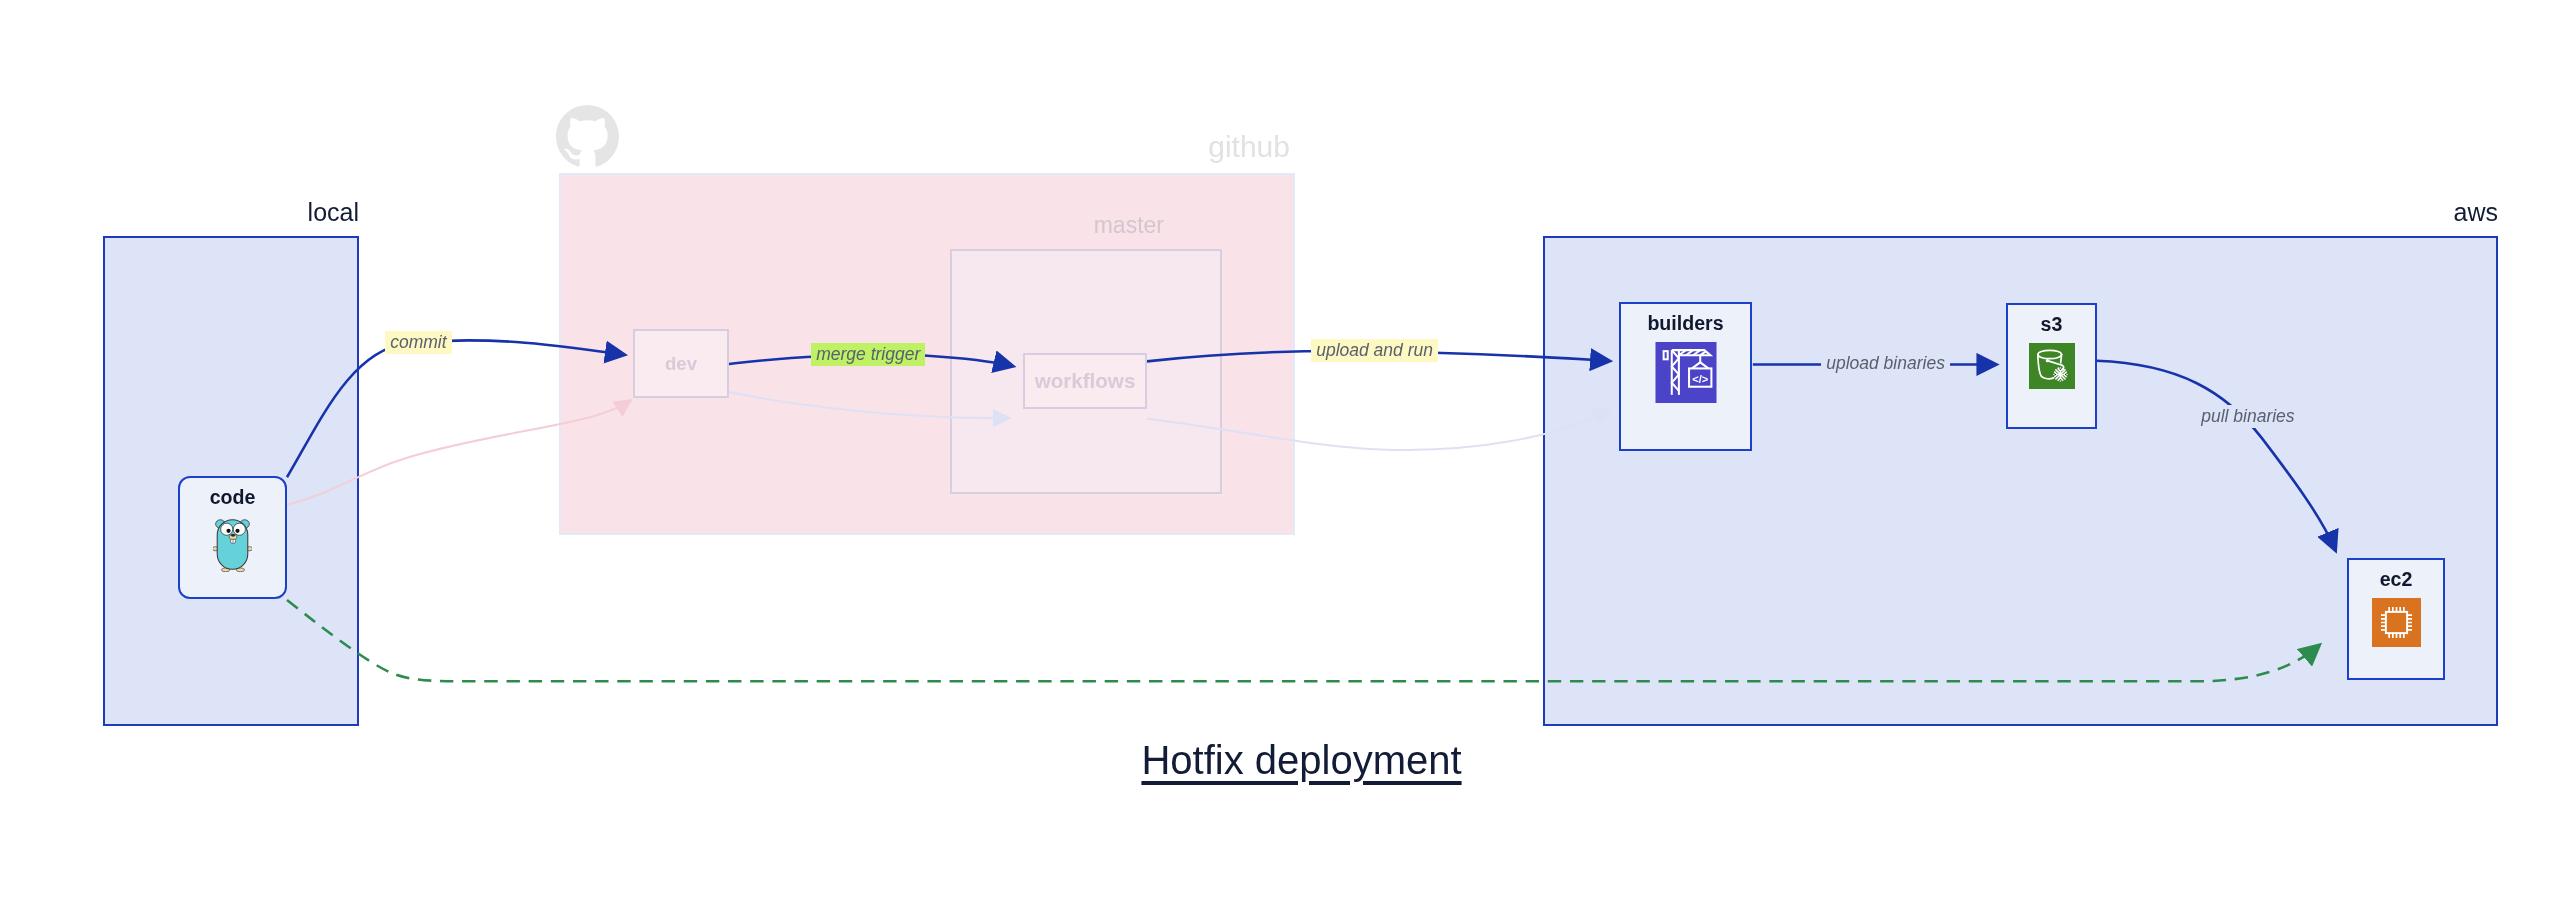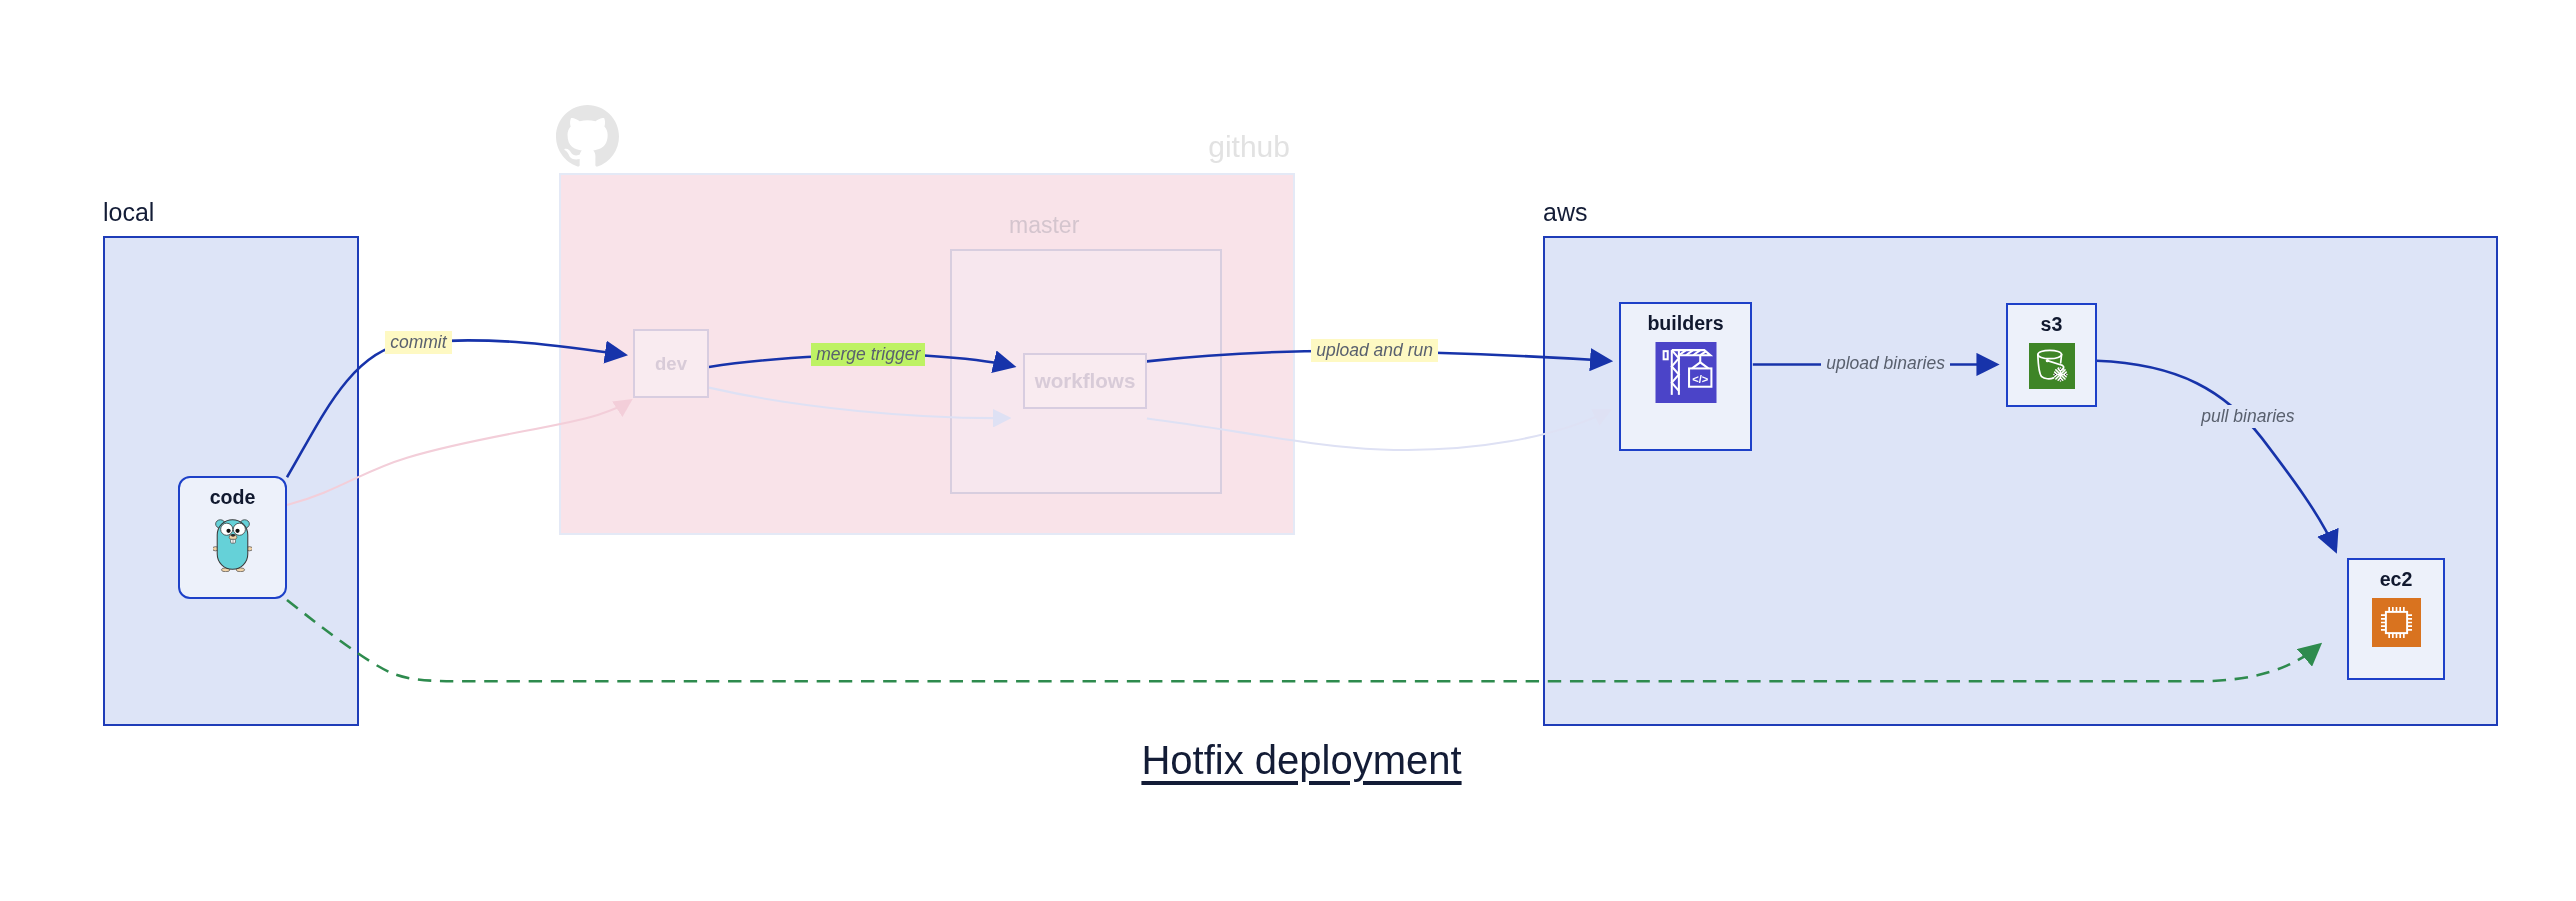--- a/index.html
+++ b/index.html
@@ -4,21 +4,21 @@
 <style>
   html,body{margin:0;padding:0;background:#ffffff;}
   #canvas{
     position:relative;width:2604px;height:902px;background:#ffffff;overflow:hidden;
     font-family:"Liberation Sans","DejaVu Sans",sans-serif;
   }
   .cluster{position:absolute;box-sizing:border-box;}
   .cluster.active{background:#dde4f7;border:2.1px solid #1e3cb8;}
   .cluster.github-faded{background:#f9e3e9;border:2.1px solid #e4e9f6;}
   .cluster.master-faded{background:#f7e7ee;border:2.1px solid #d8cedf;}
-  .cluster-label{position:absolute;text-align:left;color:#131c36;font-size:25px;font-weight:500;}
+  .cluster-label{position:absolute;text-align:right;color:#131c36;font-size:25px;font-weight:500;}
   .cluster-label.faded-pink-label{color:#d4c5ce;font-weight:400;font-size:23px;}
   .cluster-label.github-word{color:#e2e2e2;font-weight:300;font-size:30px;text-align:right;}
   .node{position:absolute;box-sizing:border-box;background:#edf1fa;border:2.6px solid #1d40c8;
         display:flex;flex-direction:column;align-items:center;}
   .node.faded{background:#f9ebf0;border:2.1px solid #d8cde0;justify-content:center;}
   .node-label{color:#10182e;font-weight:bold;font-size:19.6px;margin-top:8.2px;}
   .node.faded .node-label{color:#d8cbd8;margin-top:0;}
   .node-icon{margin-top:7.2px;}
   .edge-label{position:absolute;font-style:italic;color:#59606e;font-size:17.5px;
               padding:1px 5.2px;white-space:nowrap;}
@@ -98,21 +98,21 @@
       <circle cx="50" cy="25" r="11.5" fill="#ffffff" stroke="#3a3a3a" stroke-width="1.5"></circle>
       <circle cx="29.5" cy="28" r="4" fill="#111111"></circle>
       <circle cx="46.5" cy="28" r="4" fill="#111111"></circle>
       <ellipse cx="38" cy="40" rx="7.5" ry="5" fill="#f2d3a7" stroke="#3a3a3a" stroke-width="1.2"></ellipse>
       <ellipse cx="38" cy="36.5" rx="4" ry="2.6" fill="#2b2b2b"></ellipse>
       <rect x="33.5" y="44" width="9" height="7.5" rx="2" fill="#ffffff" stroke="#3a3a3a" stroke-width="1.2"></rect>
       <line x1="38" y1="44" x2="38" y2="51" stroke="#3a3a3a" stroke-width="1"></line>
     </svg>
   </div>
 
-  <div class="node faded" style="left:633px;top:329px;width:76px;height:69px;">
+  <div class="node faded" style="left:633px;top:329px;width:96px;height:69px;">
     <div class="node-label" style="font-size:18.5px;">dev</div>
   </div>
 
   <div class="node faded" style="left:1023px;top:353px;width:124px;height:56px;">
     <div class="node-label" style="font-size:20.6px;">workflows</div>
   </div>
 
   <div class="node" style="left:1619px;top:302px;width:133px;height:149px;">
     <div class="node-label">builders</div>
     <svg class="node-icon" width="62" height="61" viewBox="0 0 60 60">
@@ -125,21 +125,21 @@
         <path d="M16 8 h32 l6 5 h-31"></path>
         <path d="M23 13 l7 -5 M30 13 l7 -5 M37 13 l7 -5 M44 13 l6 -4"></path>
         <path d="M44 13 v7"></path>
         <path d="M36 26 l8 -6 l8 6"></path>
         <rect x="33" y="26" width="22" height="18"></rect>
       </g>
       <text x="44" y="40" fill="#ffffff" font-size="11" font-weight="bold" text-anchor="middle" font-family="Liberation Sans, sans-serif">&lt;/&gt;</text>
     </svg>
   </div>
 
-  <div class="node" style="left:2006px;top:303px;width:91px;height:104px;">
+  <div class="node" style="left:2006px;top:303px;width:91px;height:126px;">
     <div class="node-label">s3</div>
     <svg class="node-icon" width="46" height="46" viewBox="0 0 60 60">
       <rect x="0" y="0" width="60" height="60" fill="#3e8526"></rect>
       <g stroke="#ffffff" stroke-width="2.2" fill="none" stroke-linecap="round">
         <ellipse cx="27" cy="15" rx="15.5" ry="5.5"></ellipse>
         <path d="M11.5 15 c0.5 14 2.5 26 5 29 c3.5 3 11 3.5 15.5 1.5"></path>
         <path d="M42.5 15 l-1.2 11"></path>
         <path d="M24 23 L43 29"></path>
         <path d="M43 29 a3.4 3.4 0 1 1 -4.6 3.6"></path>
       </g>

